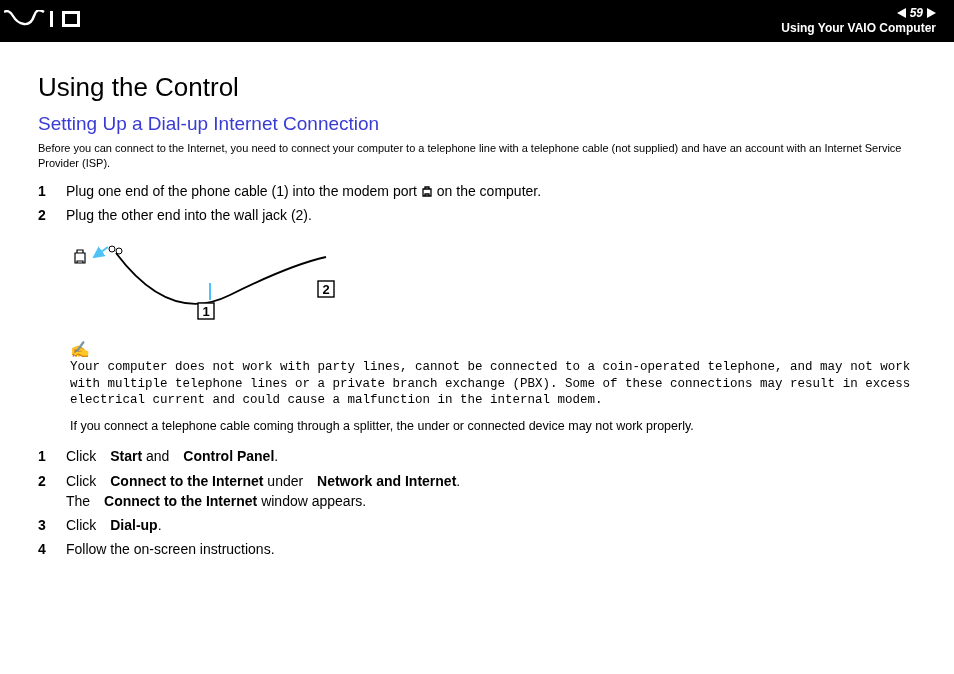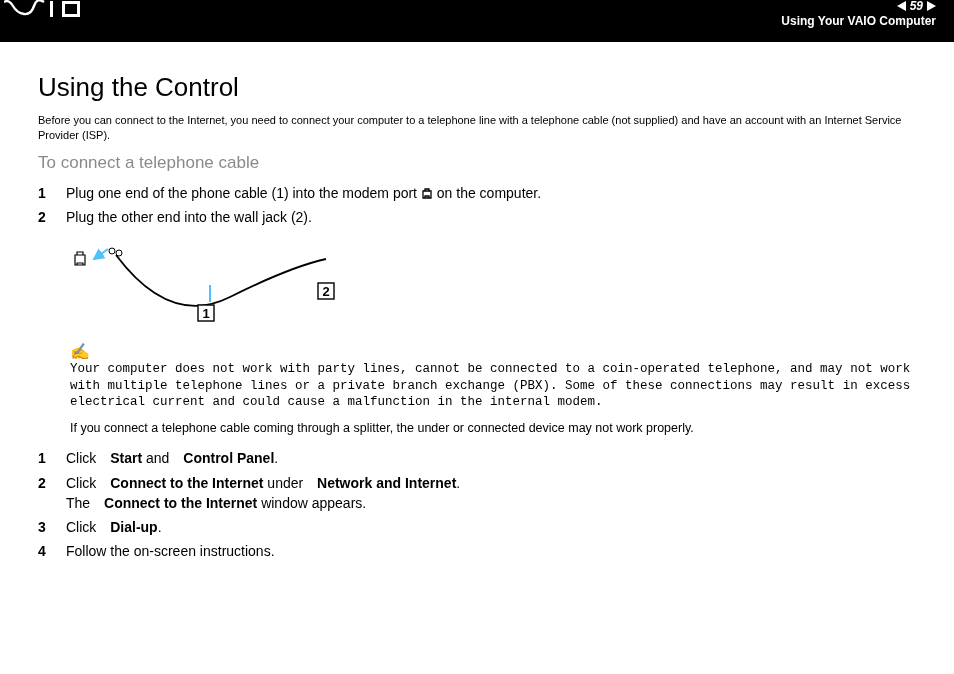--- a/index.html
+++ b/index.html
@@ -8,20 +8,21 @@
     width: 954px;
     height: 674px;
     background: #fff;
     color: #000;
     overflow: hidden;
   }
   .header {
     background: #000;
     height: 42px;
     display: flex;
+    align-items: center;
     justify-content: space-between;
     padding: 0 18px 0 4px;
   }
   .logo { color: #fff; }
   .header-right {
     color: #fff;
     text-align: right;
   }
   .page-nav {
     display: flex;
@@ -150,23 +151,23 @@
       <span class="pagenum">59</span>
       <span class="arrow-r"></span>
     </div>
     <div class="breadcrumb">Using Your VAIO Computer</div>
   </div>
 </div>
 
 <div class="content">
 
   <div class="h1">Using the Control</div>
+  <div class="h2">Setting Up a Dial-up Internet Connection</div>
   <div class="para">Before you can connect to the Internet, you need to connect your computer to a telephone line with a telephone cable (not supplied) and have an account with an Internet Service Provider (ISP).</div>
 
-  <div class="h3">To connect a telephone cable</div>
 
   <ol class="steps">
     <li>
       <span class="sn">1</span>
       <span class="stxt">
         <span>Plug one end of the phone cable (1) into the modem port </span><svg class="modem-icon" viewBox="0 0 12 11">
             <path d="M2 3 L10 3 L10 10 L2 10 Z M4 3 L4 1 L8 1 L8 3 M4 10 L4 8 L8 8 L8 10" fill="none" stroke="#000" stroke-width="1.3"></path>
           </svg><span> on the computer.</span>
       </span>
     </li>

